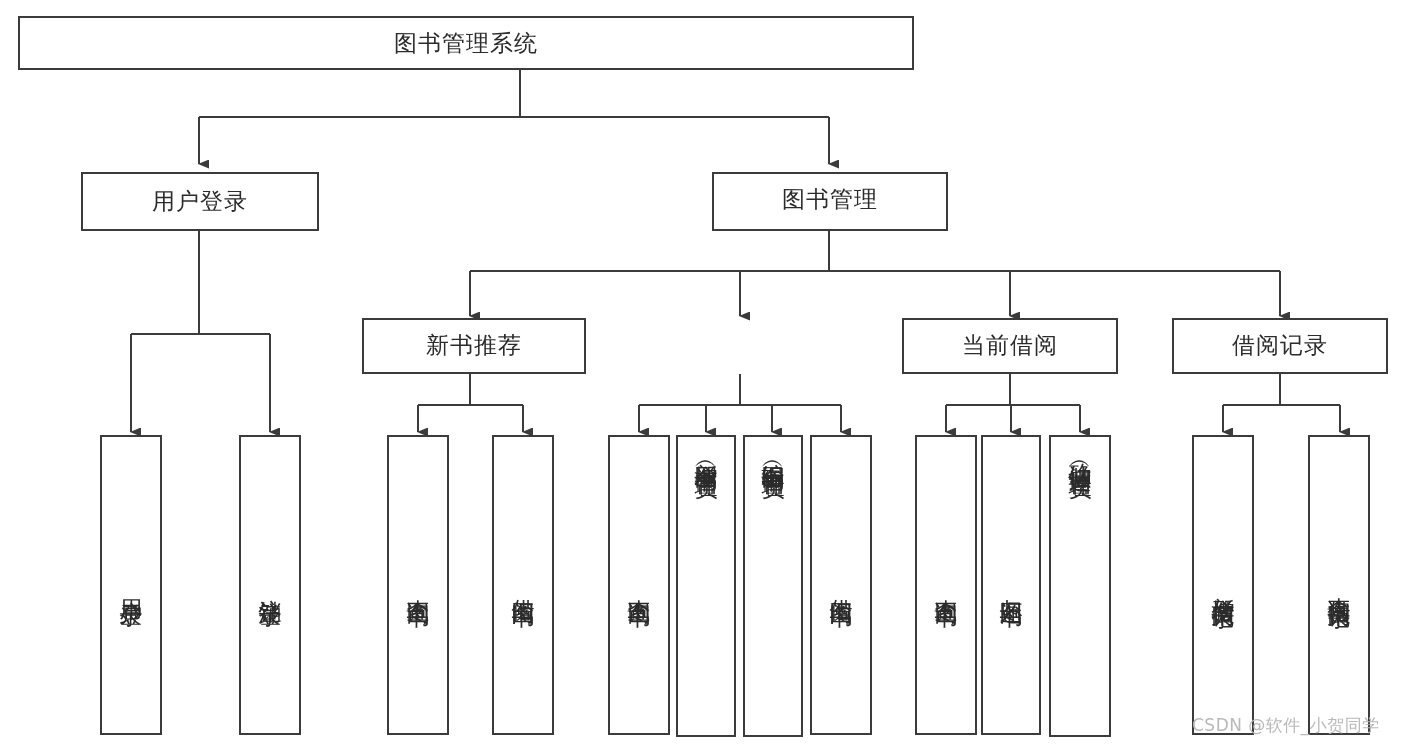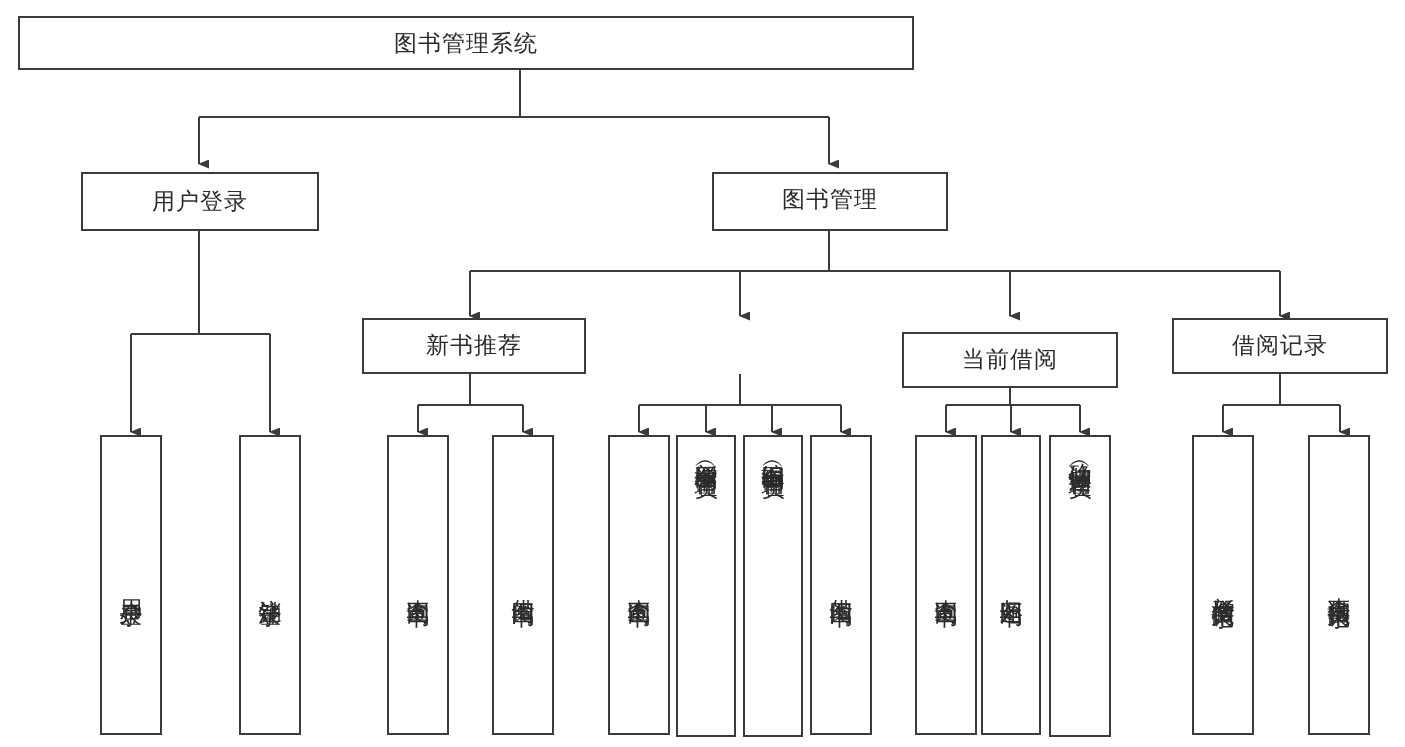--- a/index.html
+++ b/index.html
@@ -134,21 +134,21 @@
   <div class="node horizontal" style="left:81px; top:172px; width:238px; height:59px;">
     <span>用户登录</span>
   </div>
   <div class="node horizontal" style="left:712px; top:172px; width:236px; height:59px;font-family:Liberation Mono, monospace;">
     <span>图书管理</span>
   </div>
 
   <div class="node horizontal" style="left:362px; top:318px; width:224px; height:56px;">
     <span>新书推荐</span>
   </div>
-  <div class="node horizontal" style="left:902px; top:318px; width:216px; height:56px;margin-top:14px;">
+  <div class="node horizontal" style="left:902px; top:318px; width:216px; height:56px;">
     <span>当前借阅</span>
   </div>
   <div class="node horizontal" style="left:1172px; top:318px; width:216px; height:56px;">
     <span>借阅记录</span>
   </div>
 
   <div class="node vertical" style="left:100px; top:435px; width:62px; height:300px;">
     <span>用户登录</span>
   </div>
   <div class="node vertical" style="left:239px; top:435px; width:62px; height:300px;">
@@ -185,13 +185,14 @@
     <span>确认归还（管理员）</span>
   </div>
 
   <div class="node vertical" style="left:1192px; top:435px; width:62px; height:300px;">
     <span>新增借阅记录</span>
   </div>
   <div class="node vertical" style="left:1308px; top:435px; width:62px; height:300px;">
     <span>查询借阅记录</span>
   </div>
 
+  <div class="watermark">CSDN @软件_小贺同学</div>
 </div>
 
 </body></html>

